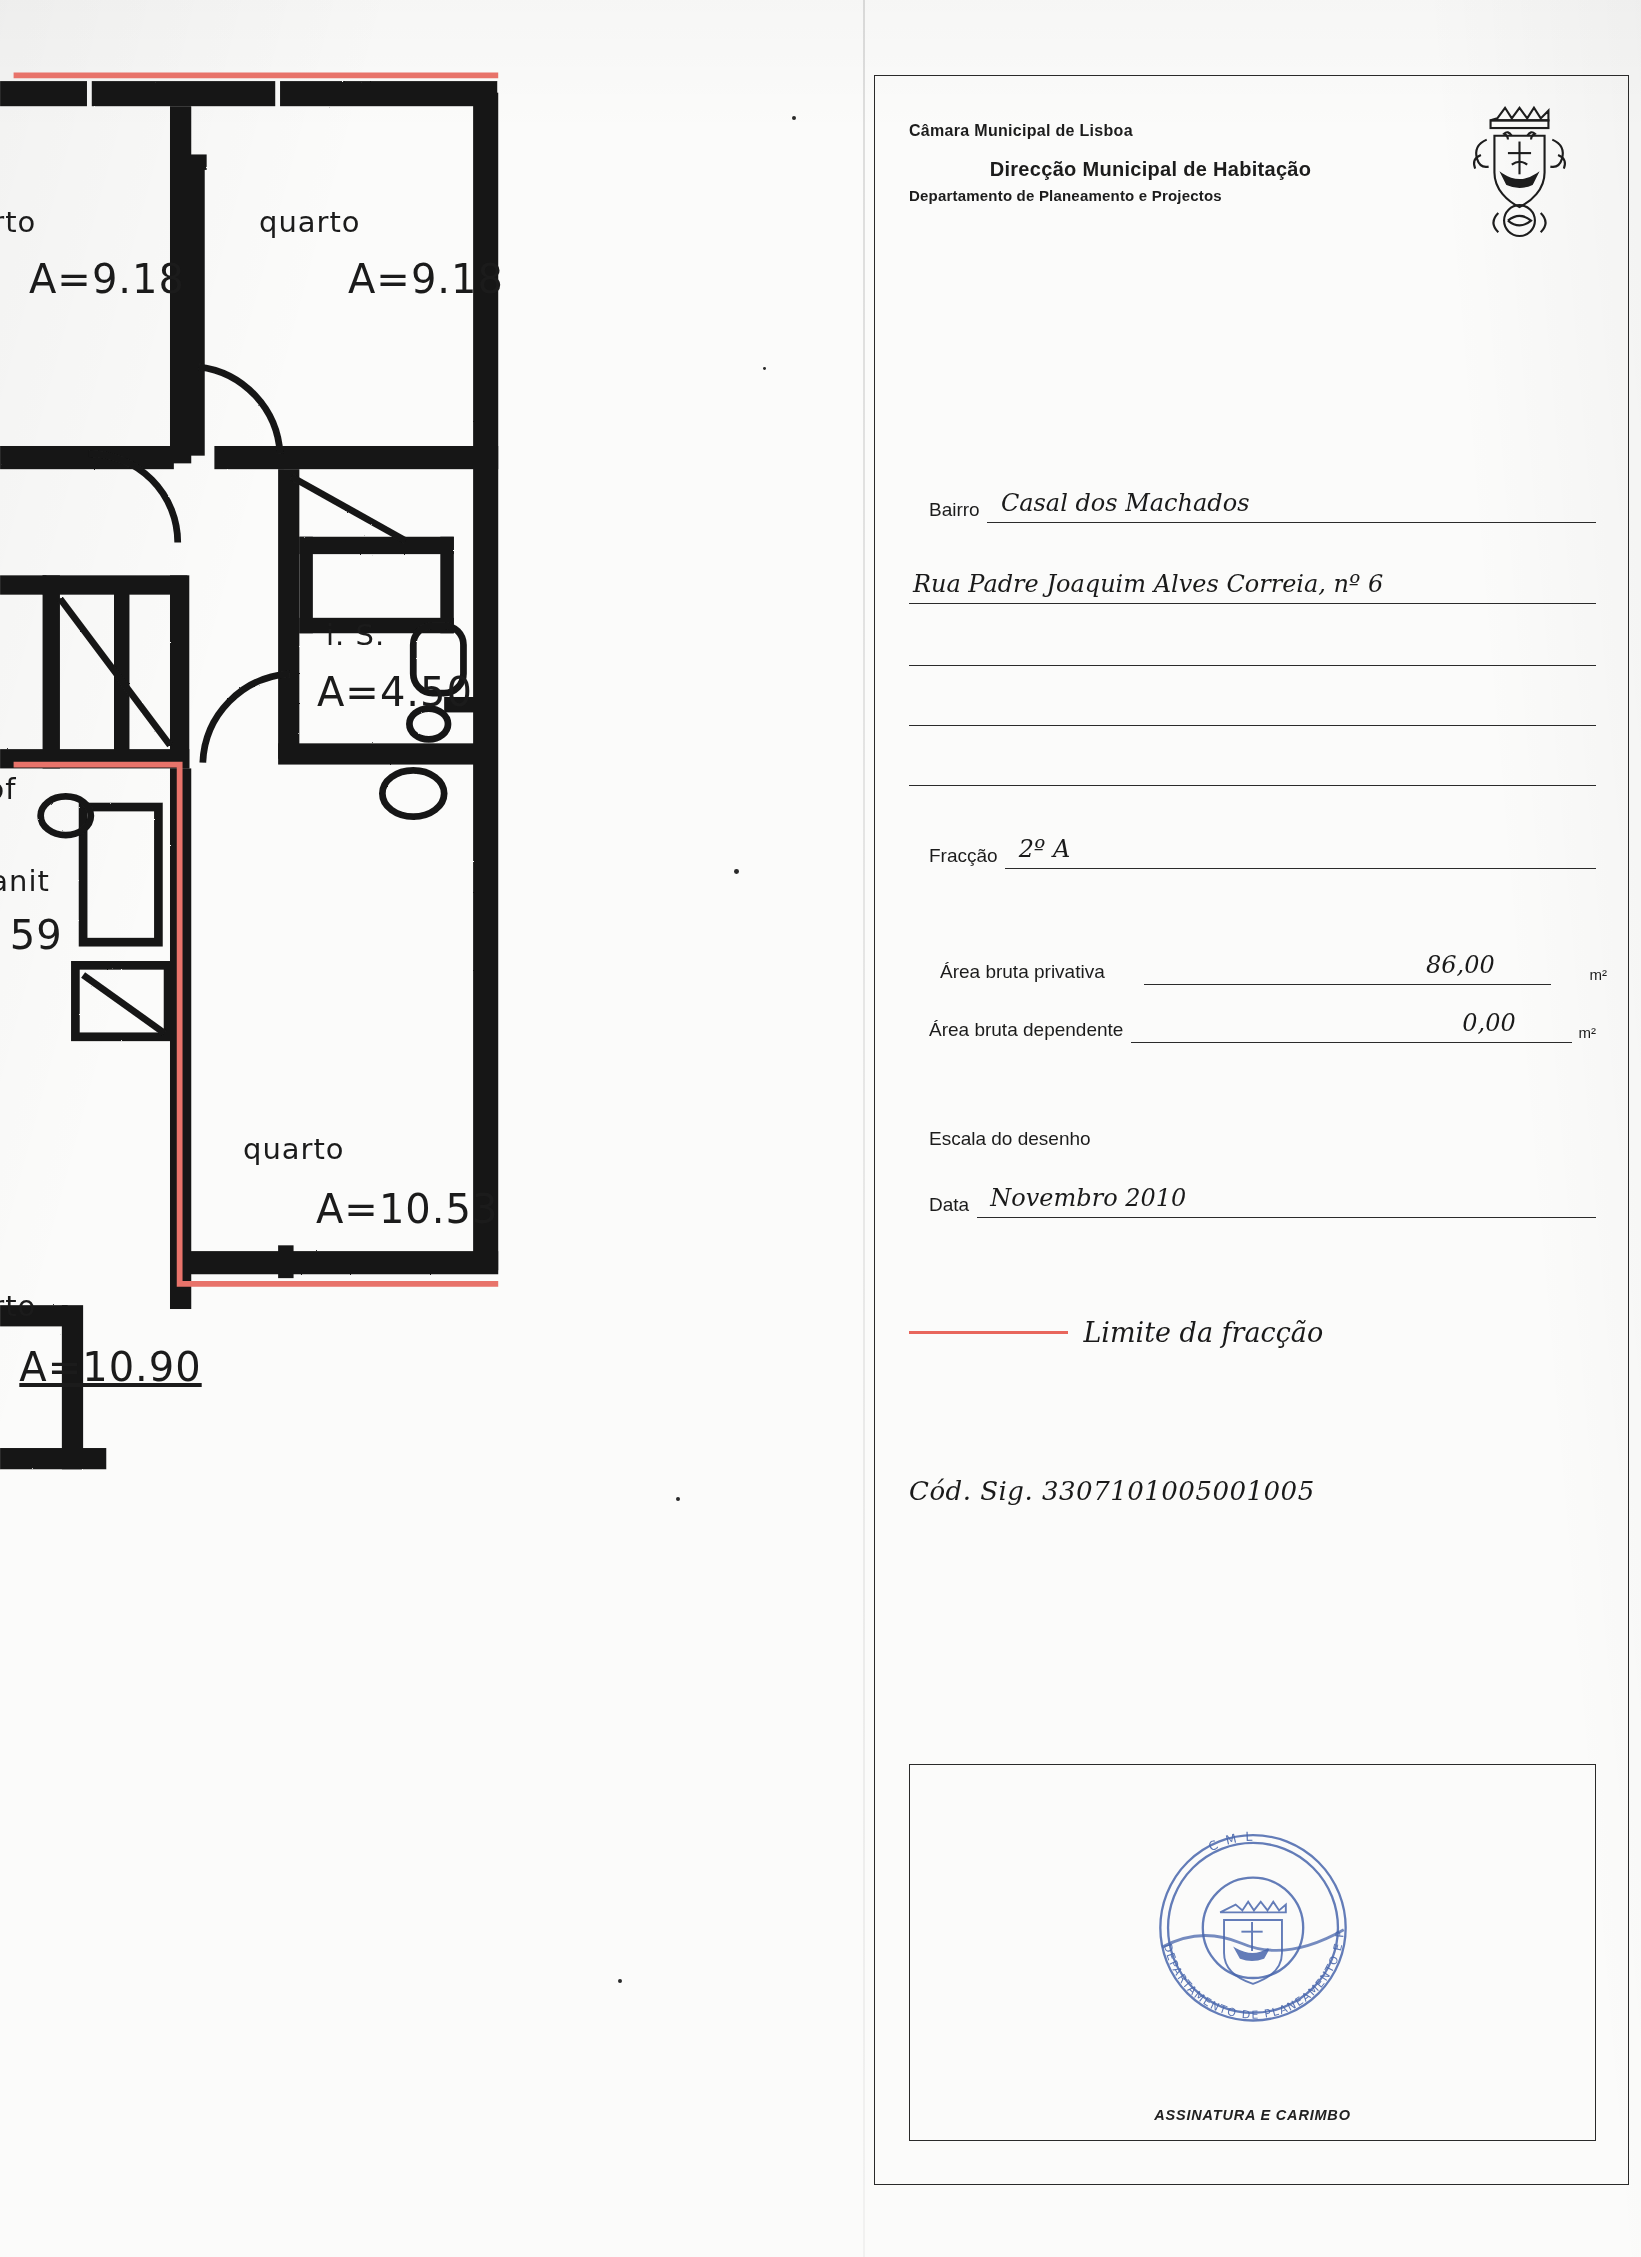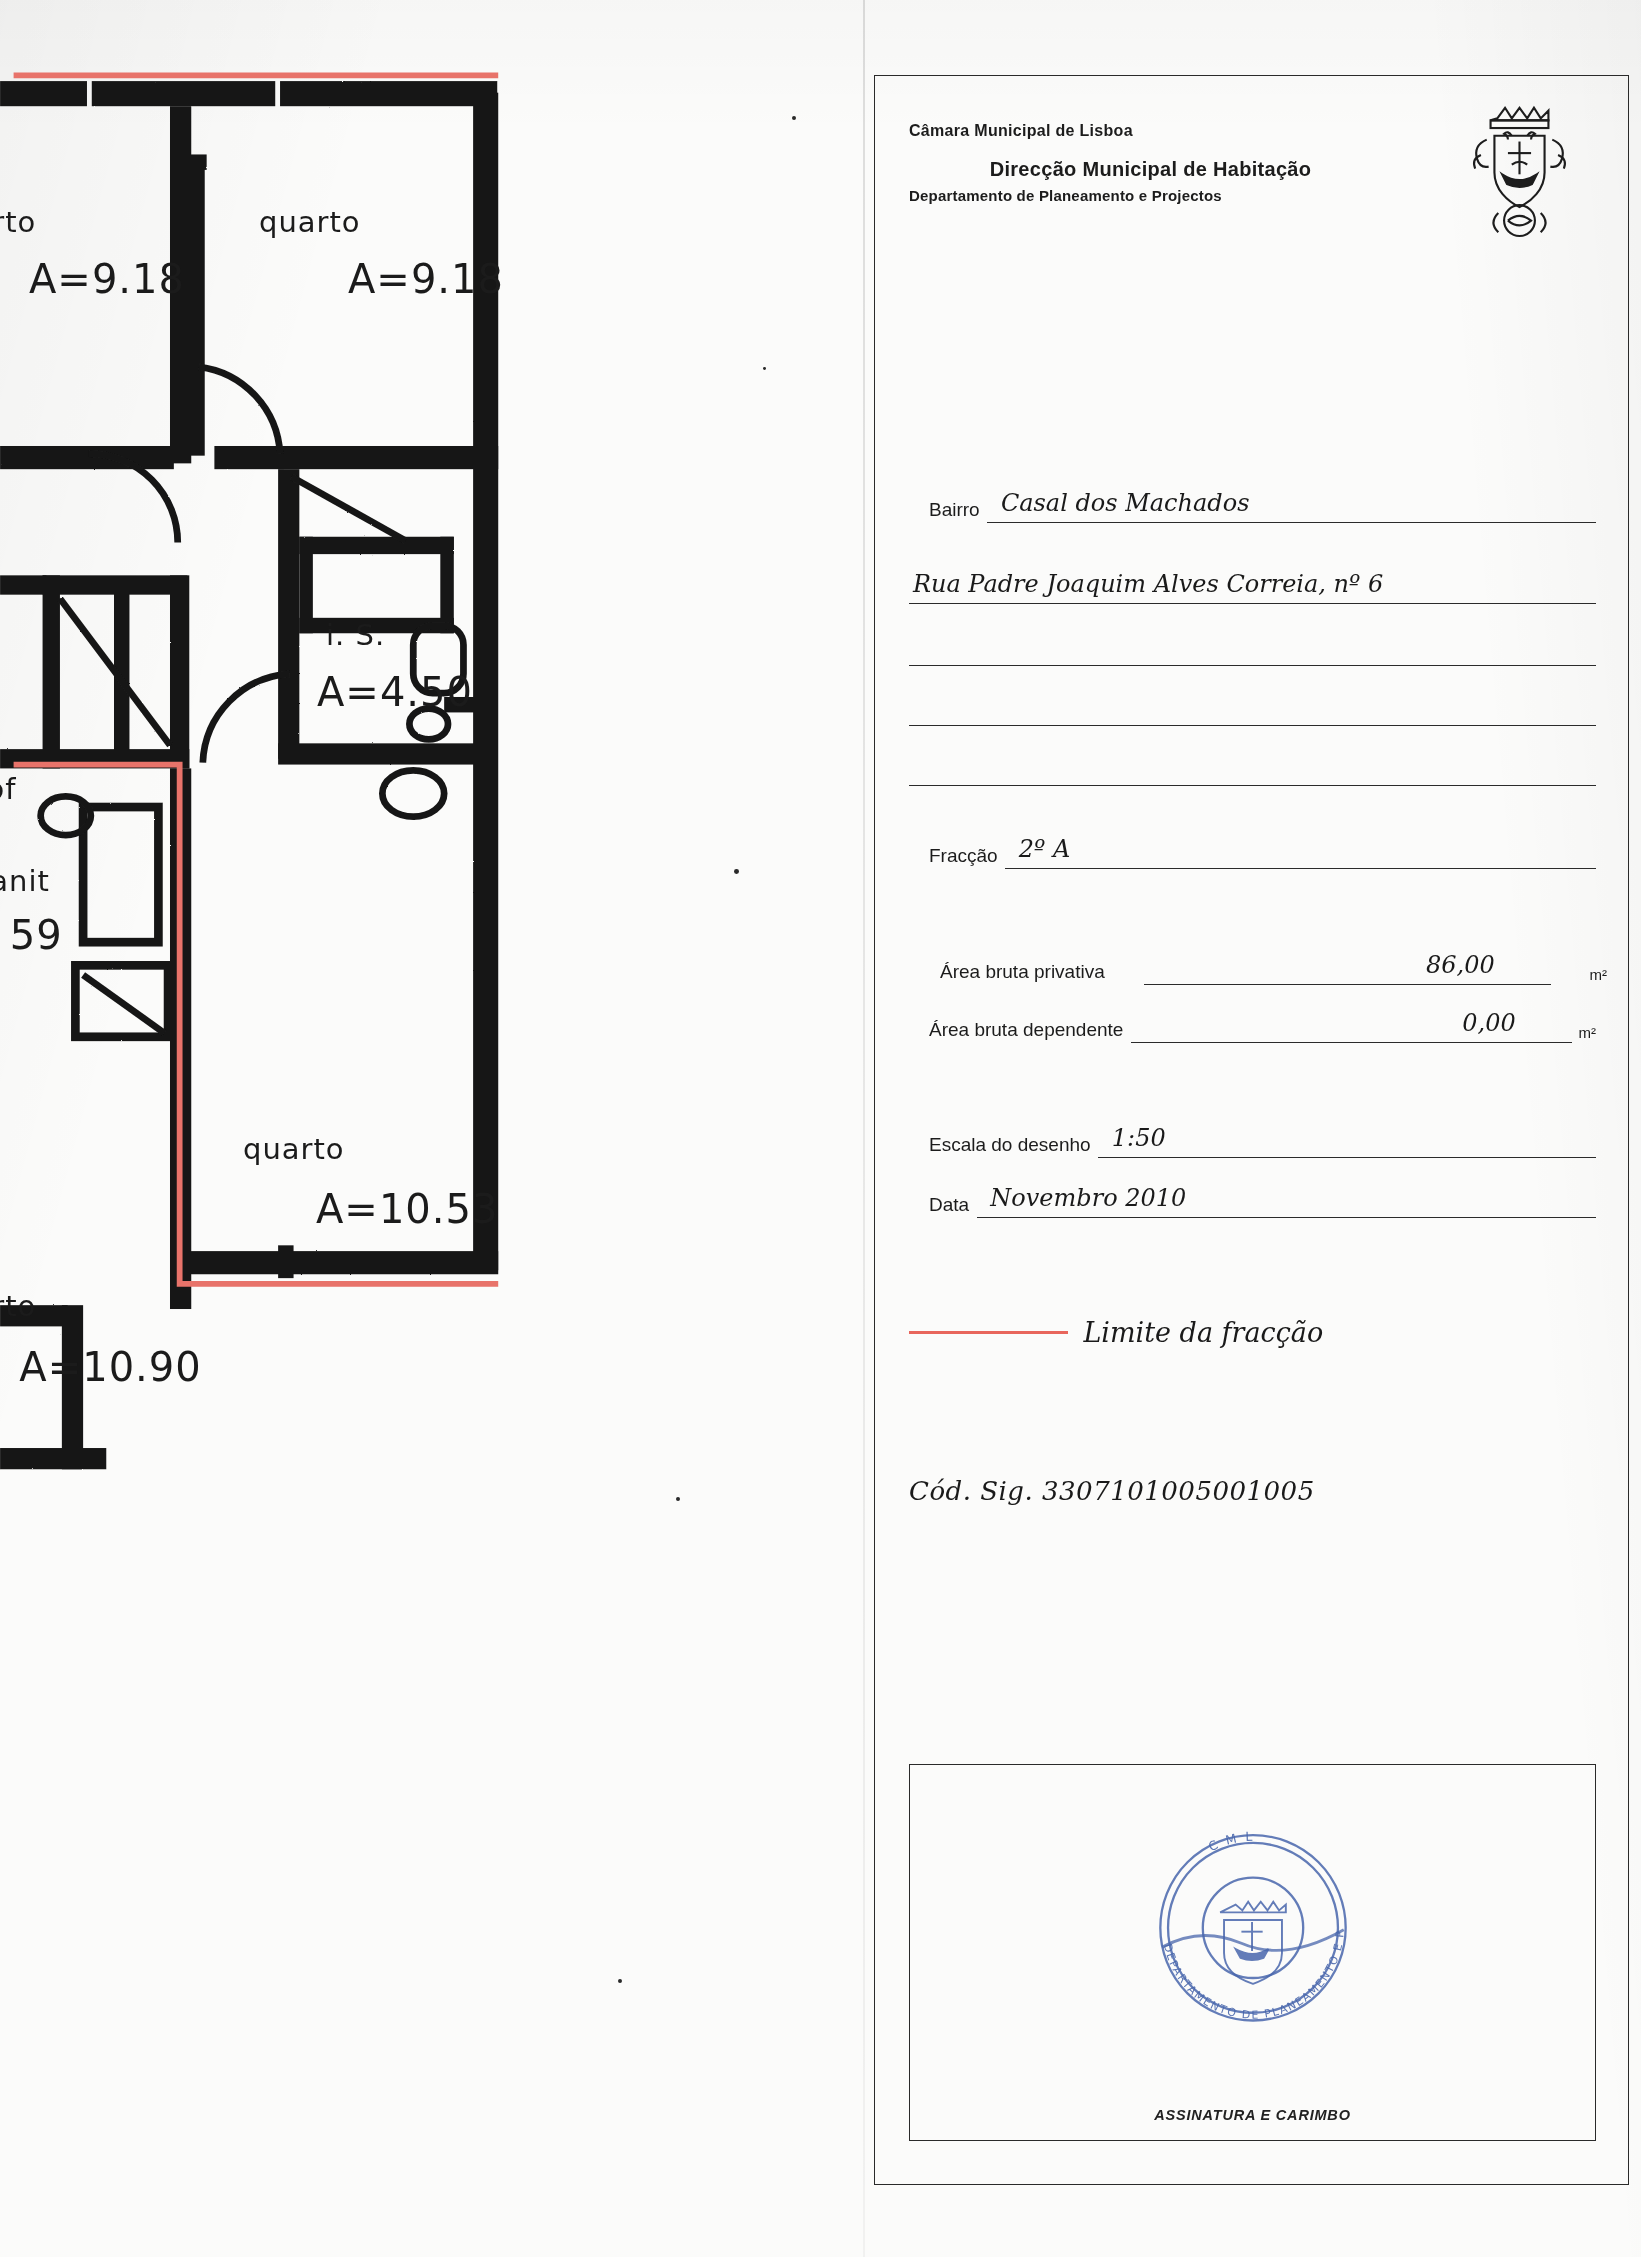--- a/index.html
+++ b/index.html
@@ -302,21 +302,21 @@
     <div class="plan-label rm-name" style="left:-7.7px;top:205px;">rto</div>
     <div class="plan-label rm-area" style="left:29px;top:256px;">A=9.18</div>
 
     <div class="plan-label rm-name" style="left:326px;top:618px;">i. S.</div>
     <div class="plan-label rm-area" style="left:317px;top:669px;">A=4.50</div>
 
     <div class="plan-label rm-name" style="left:243px;top:1132px;">quarto</div>
     <div class="plan-label rm-area" style="left:316px;top:1186px;">A=10.53</div>
 
     <div class="plan-label rm-name" style="left:-7.7px;top:1289px;">rto</div>
-    <div class="plan-label rm-area" style="left:19.3px;top:1344px;">A=10.90</div>
+    <div class="plan-label rm-area" style="left:19.3px;top:1344px;text-decoration:underline;">A=10.90</div>
 
     <div class="plan-label rm-name" style="left:-9.7px;top:864px;">anit</div>
     <div class="plan-label rm-area" style="left:9.7px;top:912px;">59</div>
     <div class="plan-label rm-name" style="left:-13.5px;top:772px;">of</div>
   </div>
 
   <div class="fold" style="left:863px;"></div>
 
   <div class="speck" style="left:792px;top:116px;width:3.9px;height:3.9px;"></div>
   <div class="speck" style="left:763px;top:367px;width:2.9px;height:2.9px;"></div>
@@ -399,23 +399,20 @@
       <div class="field" style="left:34px; top:937px; width:687px;">
         <div class="lab">Área bruta dependente</div>
         <div class="rule">
           <span class="hand right">0,00</span>
         </div>
         <div class="unit">m²</div>
       </div>
 
       <div class="field" style="left:34px; top:1052px; width:687px;">
         <div class="lab">Escala do desenho</div>
-        <div class="rule">
-          <span class="hand">1:50</span>
-        </div>
       </div>
 
       <div class="field" style="left:34px; top:1112px; width:687px;">
         <div class="lab">Data</div>
         <div class="rule">
           <span class="hand">Novembro 2010</span>
         </div>
       </div>
 
       <div class="legend">

